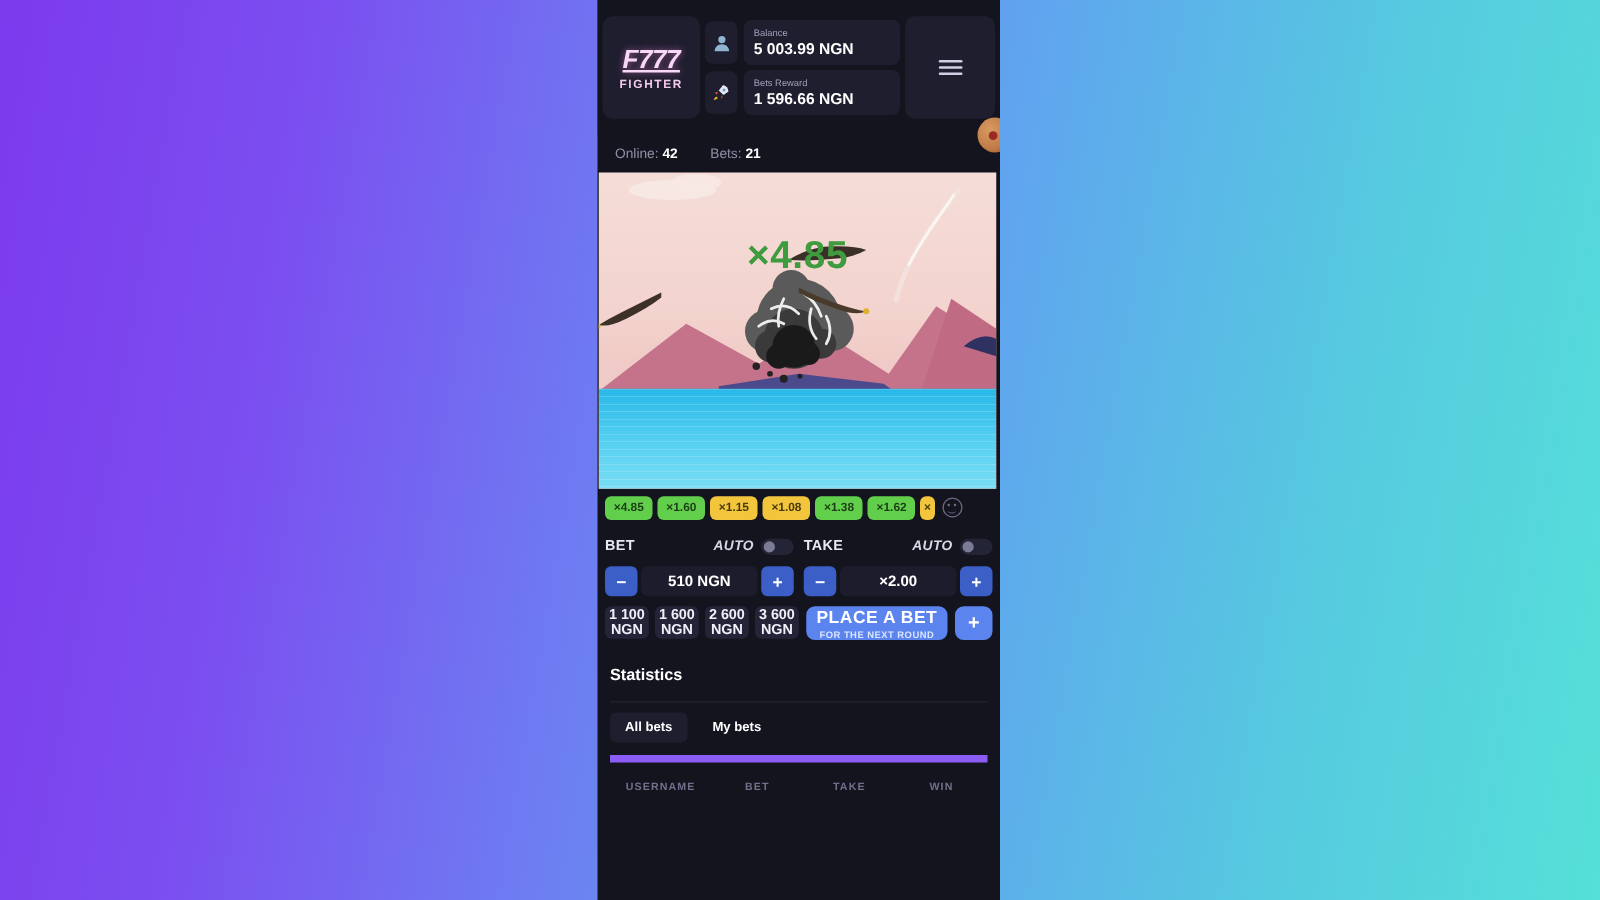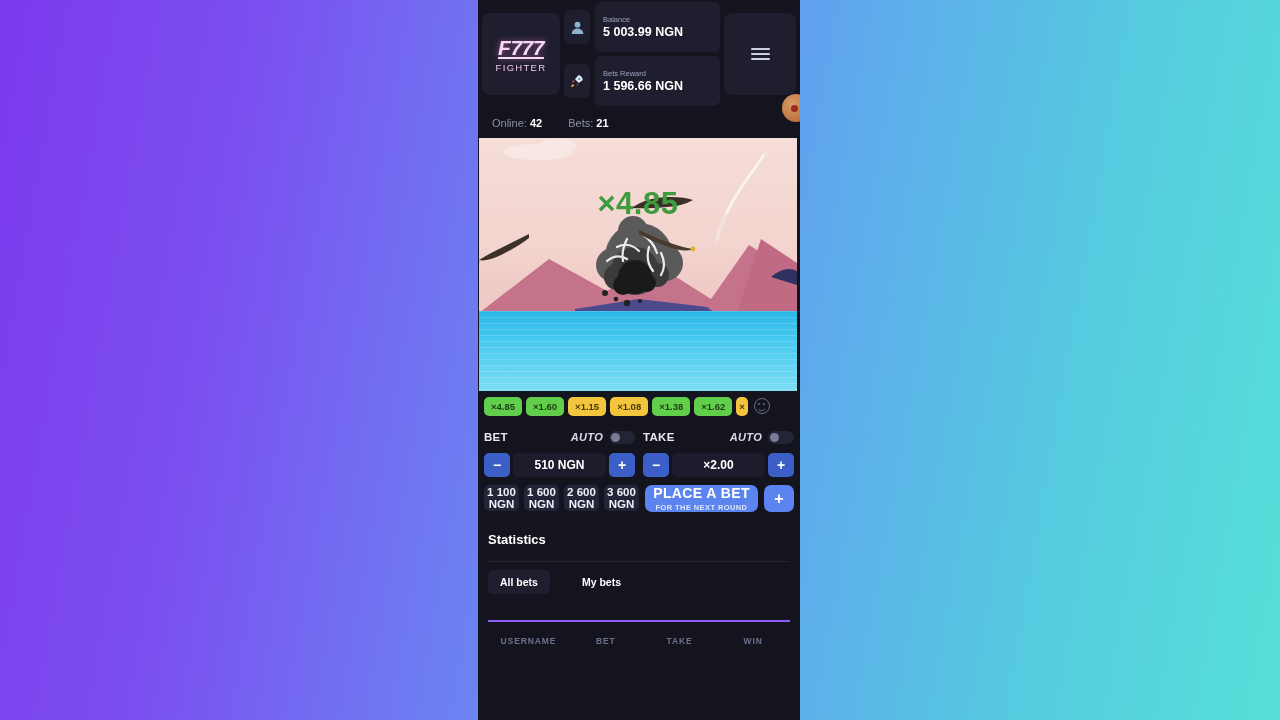--- a/index.html
+++ b/index.html
@@ -37,40 +37,40 @@
     font-size: 21px;
     font-weight: 800;
     font-style: italic;
     color: #f7d9f5;
     letter-spacing: -0.5px;
     text-shadow: 0 0 6px rgba(240,130,220,0.6);
     text-decoration: underline;
   }
   .logo-sub {
     font-size: 9.5px;
-    font-weight: 400;
+    font-weight: 700;
     color: #f4c9ee;
     letter-spacing: 1.3px;
   }
   .balances {
     display: flex; flex-direction: column;
     gap: 4px;
     flex: 1;
   }
   .bal-row { display: flex; align-items: center; gap: 5px; }
   .bal-icon {
     width: 26px; height: 34px;
     background: #1e1e2e;
     border-radius: 6px;
     display: flex; align-items: center; justify-content: center;
     font-size: 15px;
   }
   .bal-field {
     flex: 1;
-    height: 50px;
+    height: 36px;
     background: #1e1e2e;
     border-radius: 6px;
     padding: 2px 8px;
     display: flex; flex-direction: column; justify-content: center;
   }
   .bal-label { font-size: 7.5px; color: #a0a0bb; line-height: 10px; }
   .bal-value { font-size: 12.5px; font-weight: 700; color: #ffffff; line-height: 15px; }
   .menu-box {
     width: 72px; height: 82px;
     background: #1e1e2e;
@@ -286,21 +286,21 @@
   }
   
   .stats { padding: 6px 10px 0; }
   .stats-title {
     font-size: 13px;
     font-weight: 700;
     color: #ffffff;
     padding: 6px 0 14px;
     border-bottom: 1px solid #232333;
   }
-  .tabs { display: flex; gap: 20px; padding: 8px 0 26px; border-bottom: 2px solid #8b5cf6; }
+  .tabs { display: flex; gap: 8px; padding: 8px 0 10px; border-bottom: 6px solid #8b5cf6; }
   .tab {
     font-size: 10.5px;
     font-weight: 700;
     color: #ffffff;
     padding: 6px 12px;
     border-radius: 5px;
     border: none;
     background: transparent;
   }
   .tab.active { background: #1e1e2e; }

